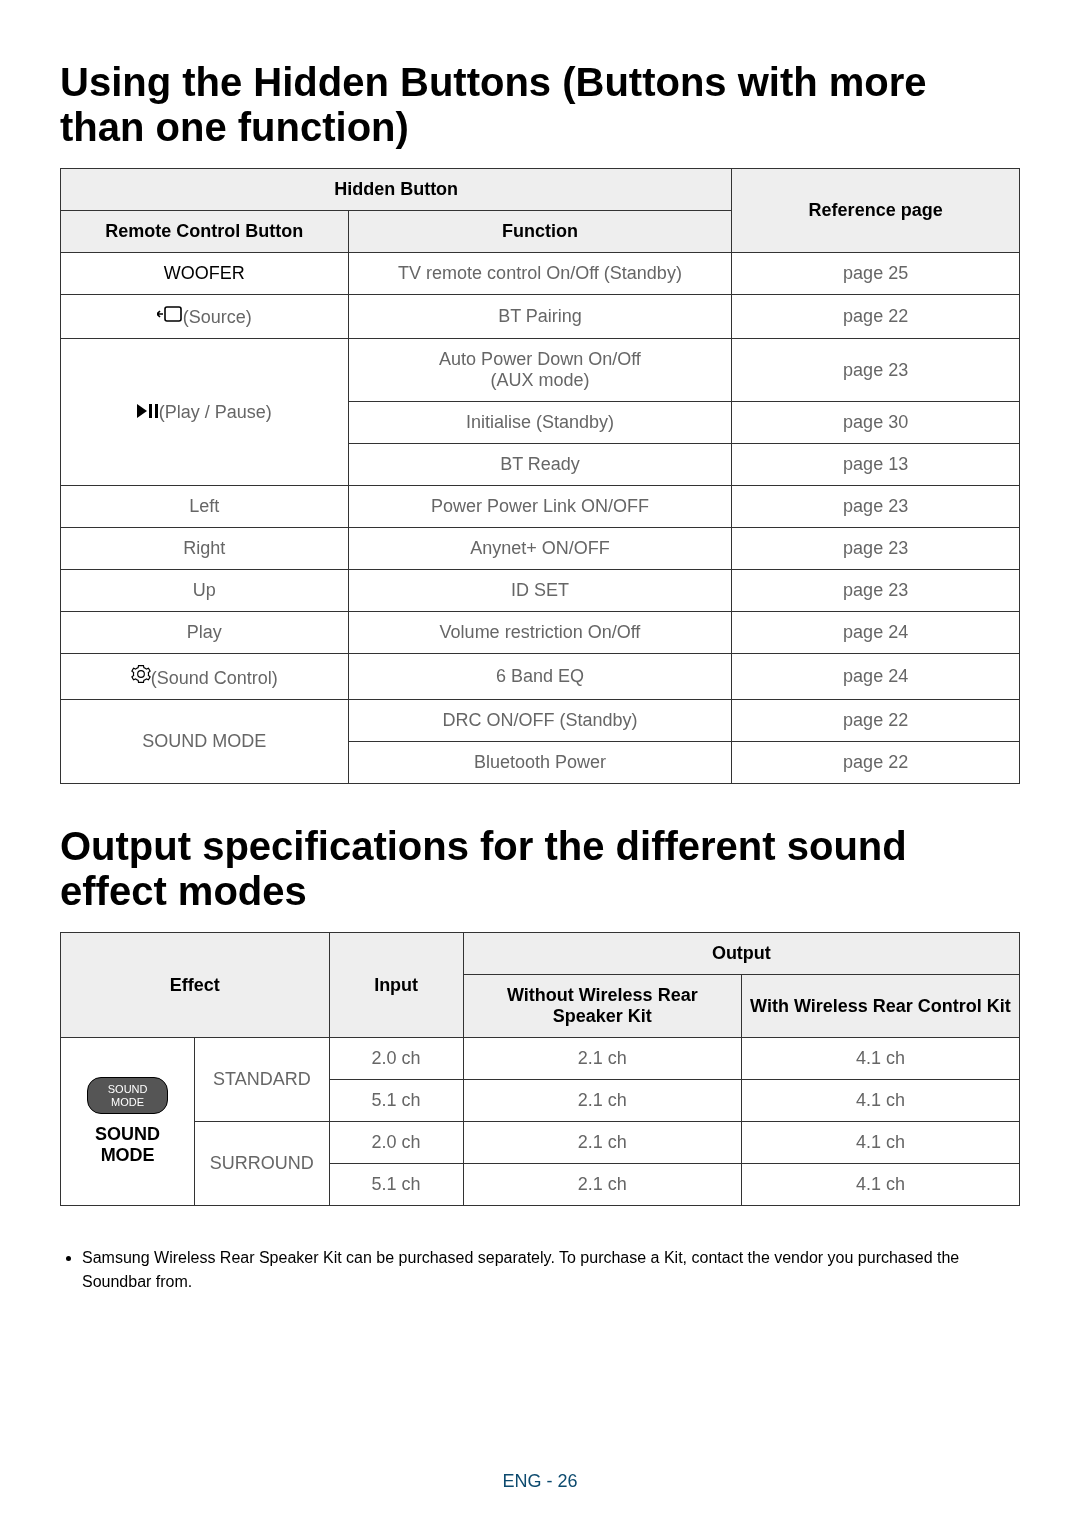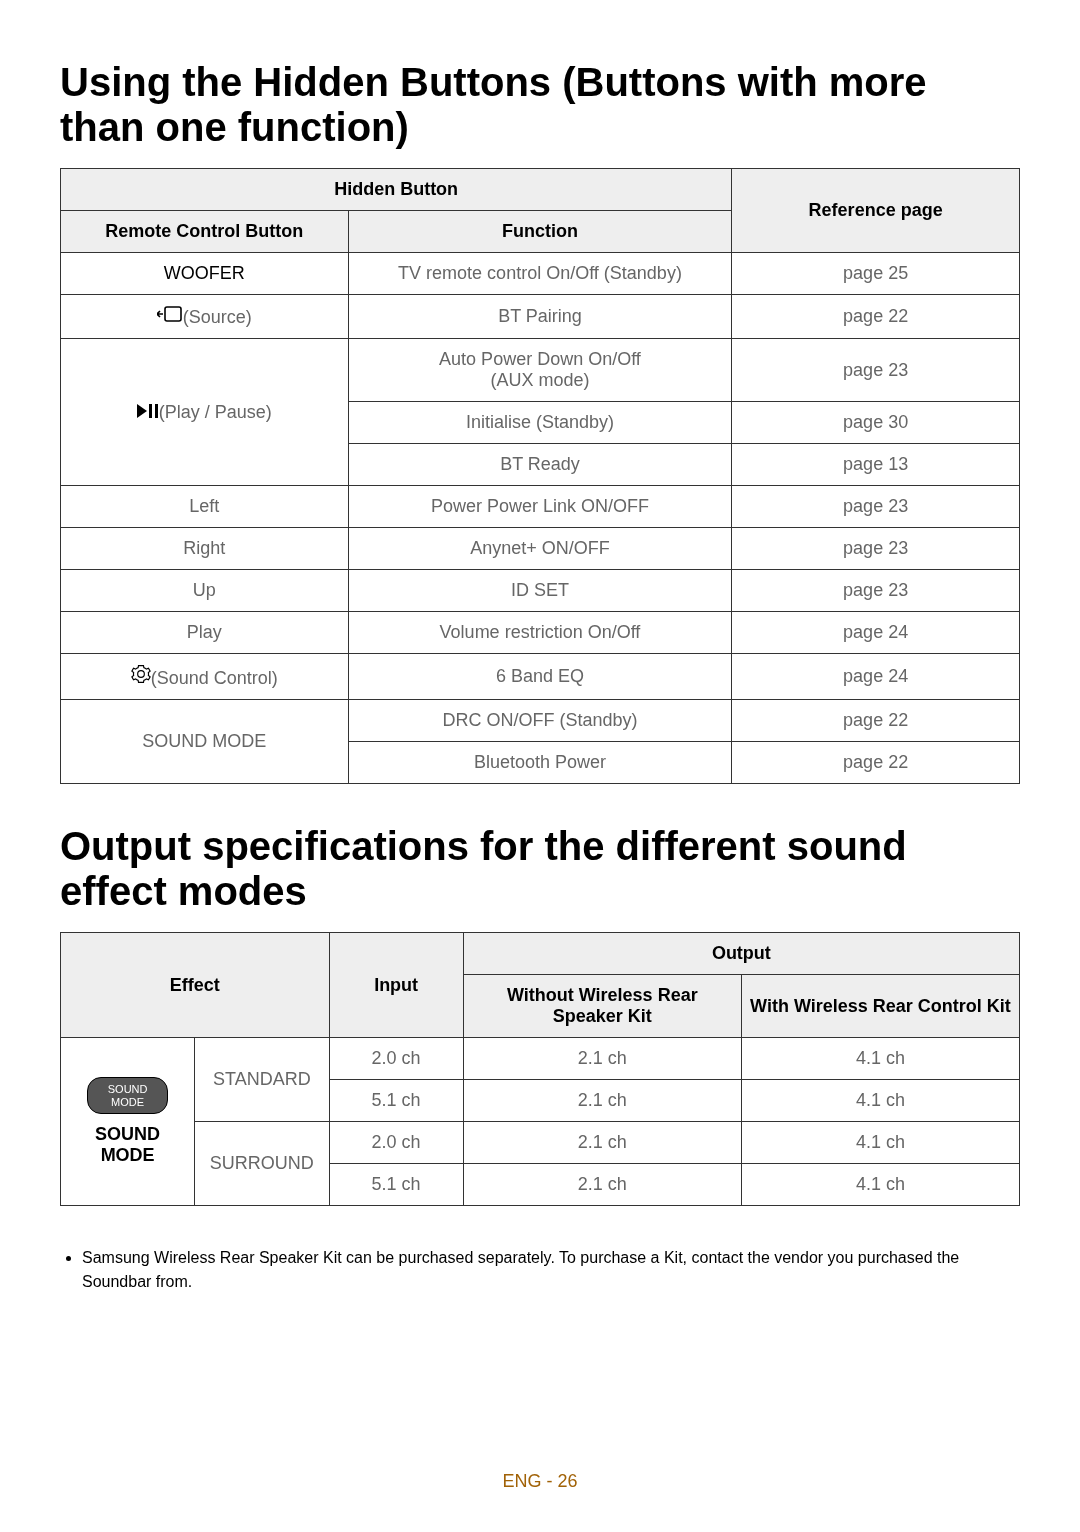--- a/index.html
+++ b/index.html
@@ -63,21 +63,21 @@
     font-size: 16px;
     line-height: 1.5;
   }
   .footer {
     position: absolute;
     bottom: 40px;
     left: 0;
     right: 0;
     text-align: center;
     font-size: 18px;
-    color: #a16207;
+    color: #0c4a6e;
   }
   .col-a1 { width: 30%; }
   .col-a2 { width: 40%; }
   .col-a3 { width: 30%; }
   .col-b1 { width: 14%; }
   .col-b2 { width: 14%; }
   .col-b3 { width: 14%; }
   .col-b4 { width: 29%; }
   .col-b5 { width: 29%; }
 </style>

